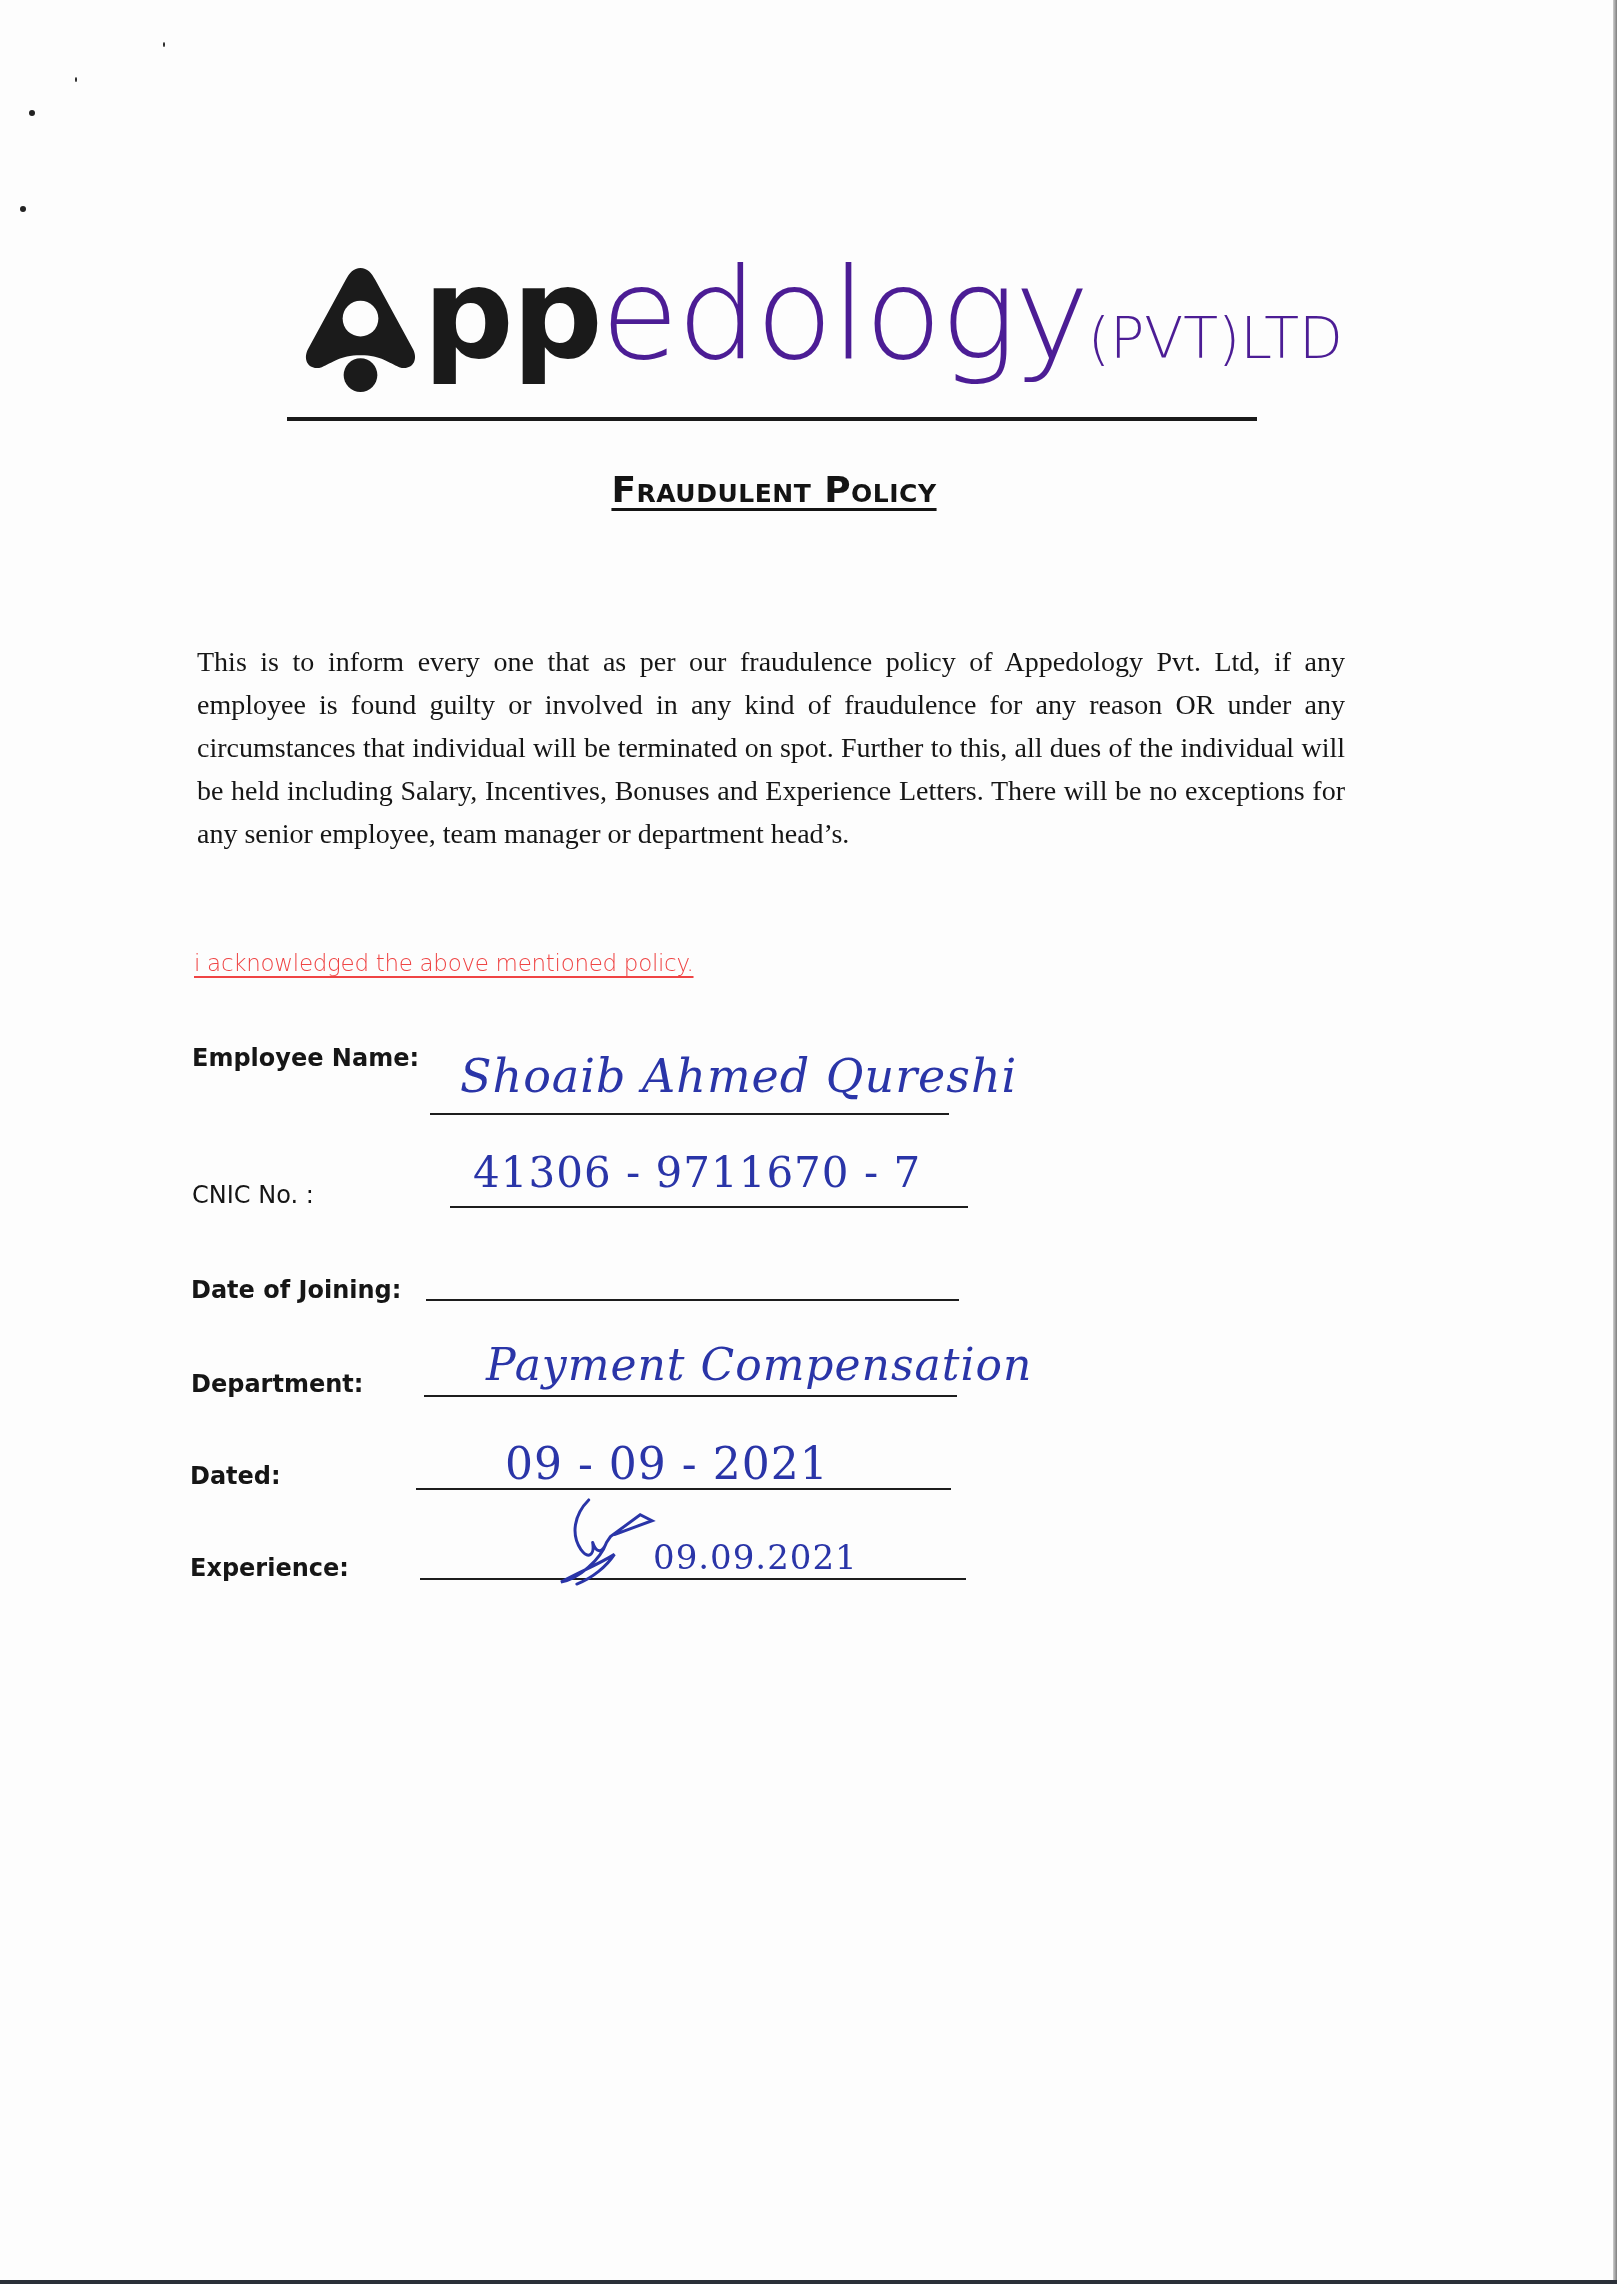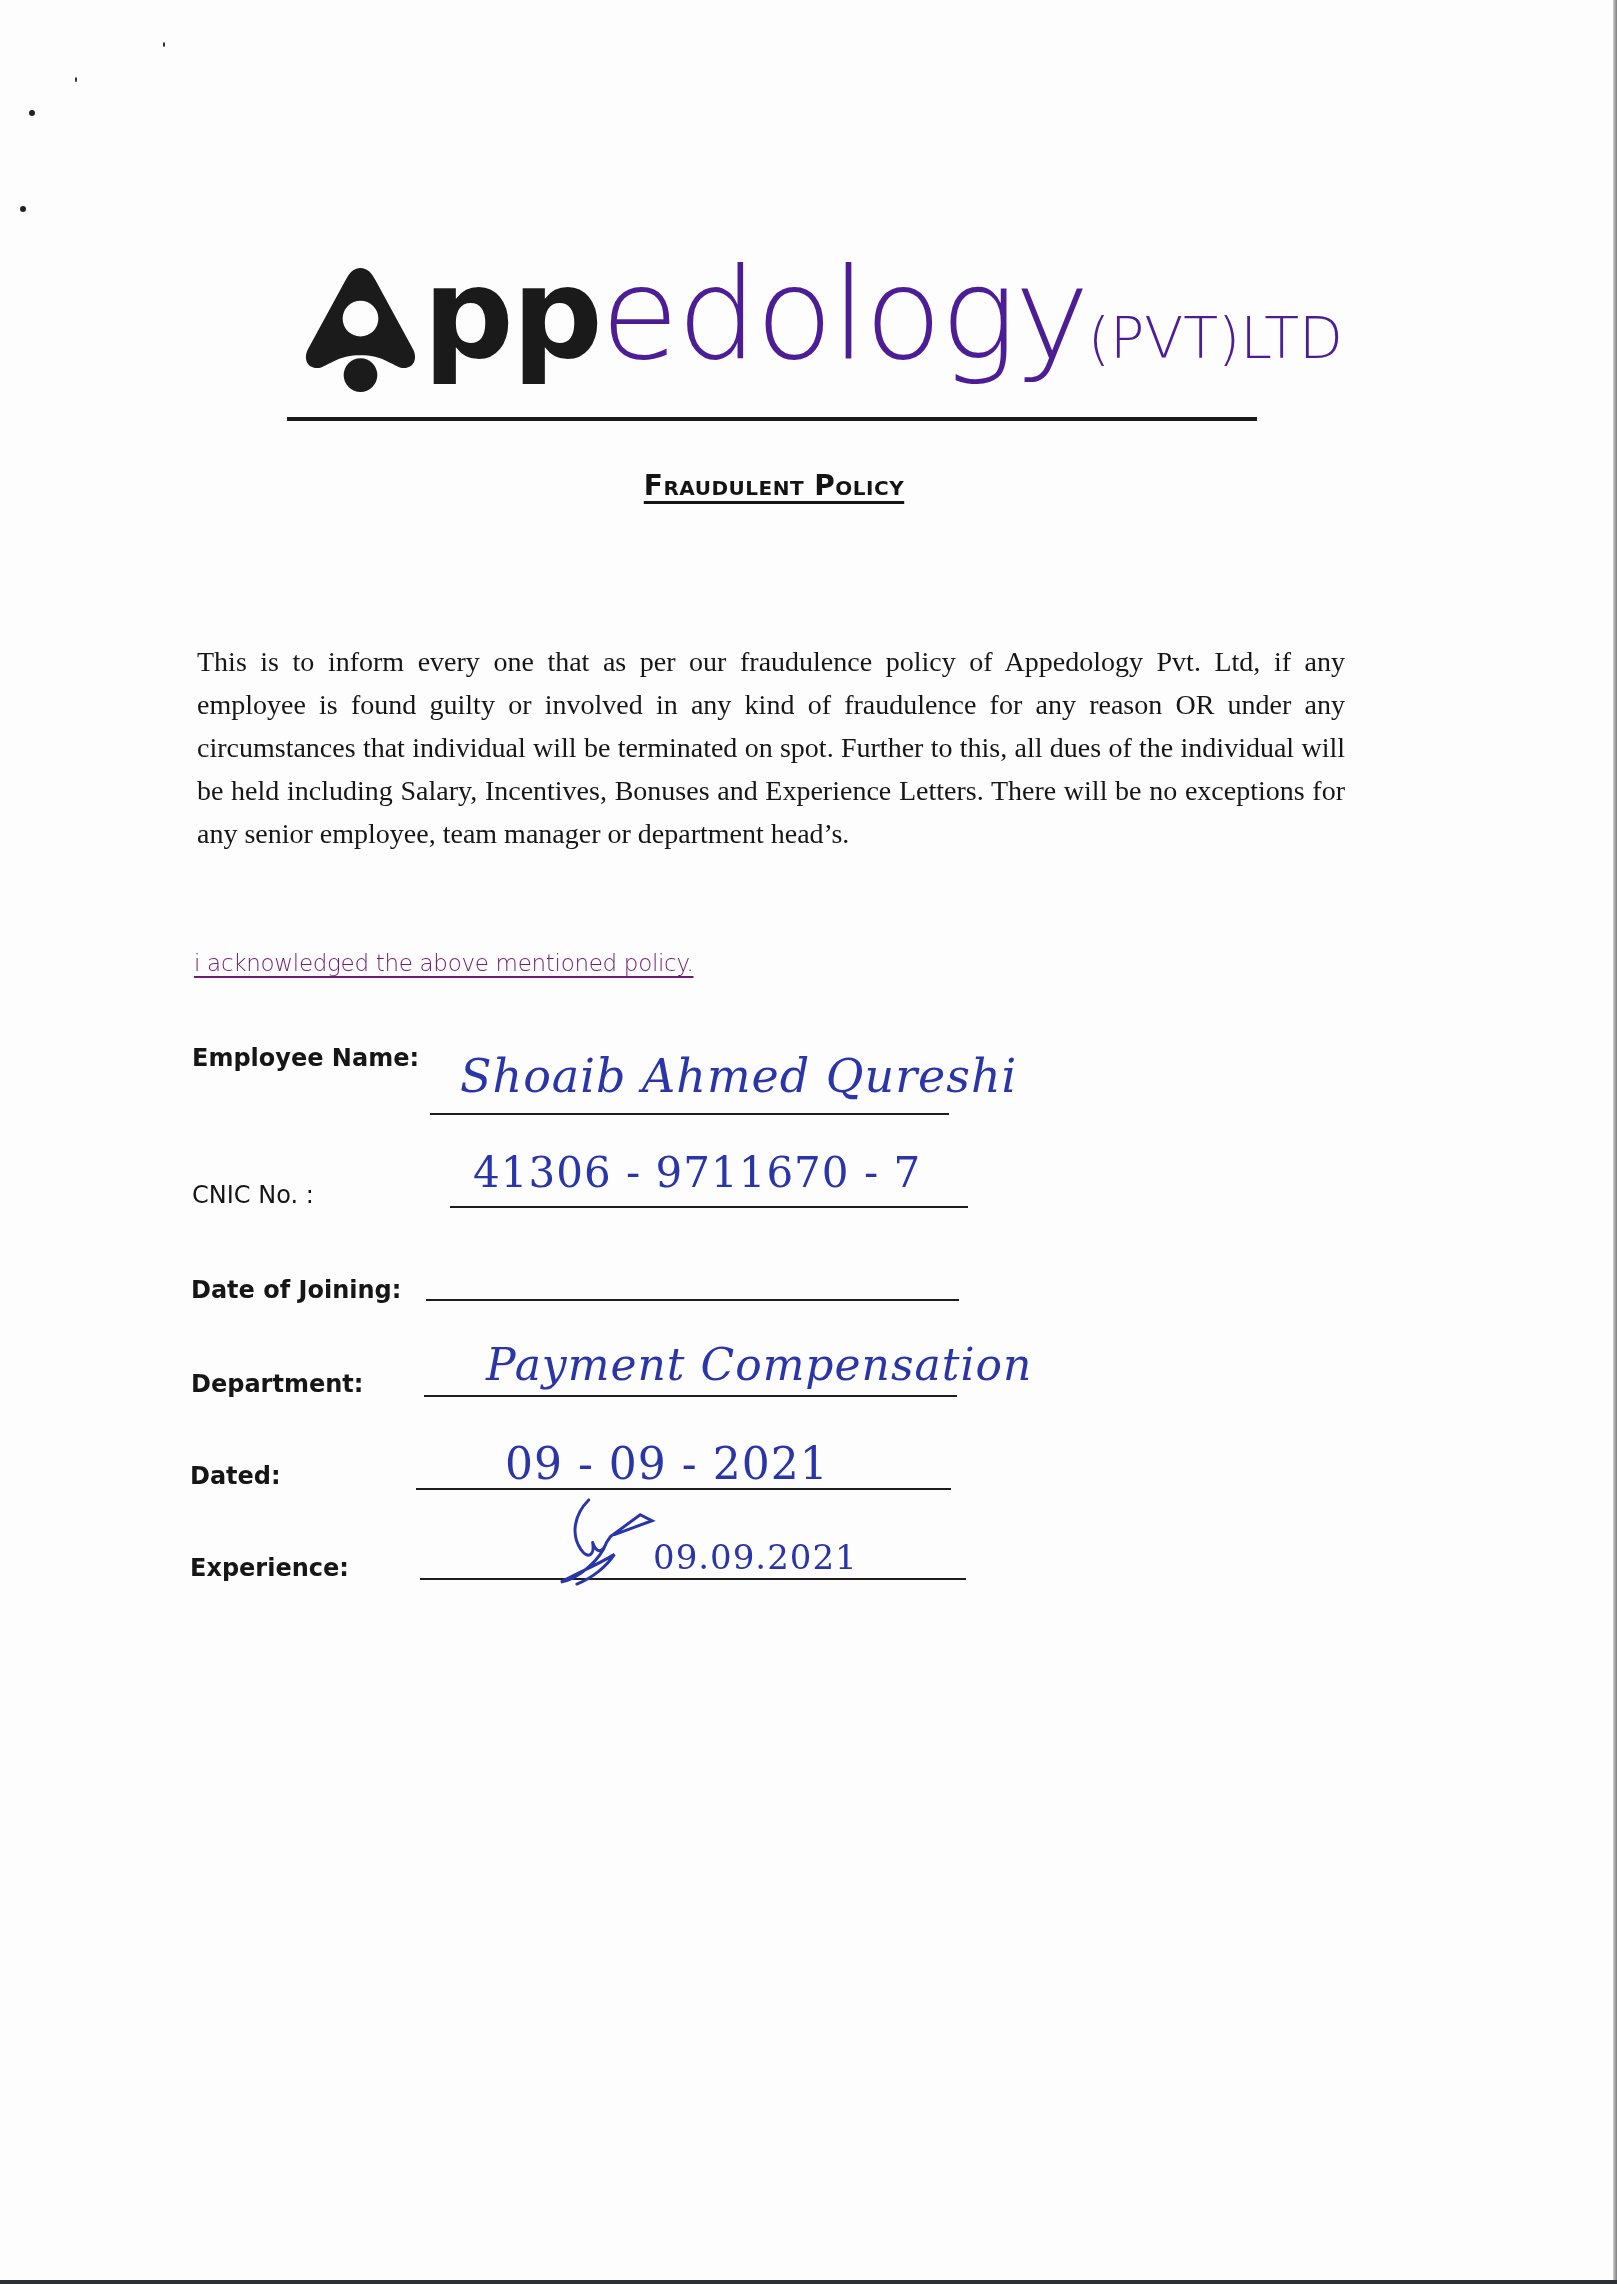--- a/index.html
+++ b/index.html
@@ -19,32 +19,32 @@
     position: absolute; left: 121px; top: -14px; white-space: nowrap;
     font-family: "DejaVu Sans", sans-serif; font-size: 127px; line-height: 139px; letter-spacing: -2px; color: #1a1a1a;
   }
   .logo .word .bold { font-weight: bold; }
   .logo .word .thin { font-weight: 200; -webkit-text-stroke: 0; color: #4c1d95; }
   .logo .word .suffix { font-size: 57px; letter-spacing: 0; vertical-align: 0; }
   .header-rule { position: absolute; left: 287px; top: 417px; width: 970px; height: 4px; background: #1a1a1a; }
 
   .title {
     position: absolute; left: 0; width: 1548px; top: 469px; text-align: center;
-    font-family: "DejaVu Sans", sans-serif; font-weight: bold; font-size: 28px; letter-spacing: 0.5px;
+    font-family: "DejaVu Sans", sans-serif; font-weight: bold; font-size: 36px; letter-spacing: 0.5px;
     font-variant: small-caps; text-decoration: underline; text-decoration-thickness: 3px; text-underline-offset: 6px;
   }
 
   .body-text {
     position: absolute; left: 197px; top: 640px; width: 1148px;
     font-family: Liberation Serif, serif; font-size: 28px; line-height: 43px; text-align: justify; text-align-last: left;
     color: #161616;
   }
   .ack {
     position: absolute; left: 194px; top: 950px;
-    font-family: "DejaVu Sans", sans-serif; font-size: 23px; color: #701a75; font-weight: 300;
+    font-family: "DejaVu Sans", sans-serif; font-size: 23px; color: #ef4444; font-weight: 300;
     text-decoration: underline; text-underline-offset: 5px; letter-spacing: -0.3px;
   }
 
   .field-label {
     position: absolute; font-family: "DejaVu Sans", sans-serif; font-weight: bold; font-size: 24px; color: #161616;
   }
   .field-label.normal { font-weight: normal; }
   .field-line { position: absolute; height: 2px; background: #1d1d1d; }
   .hand {
     position: absolute; font-family: "DejaVu Serif", serif; font-style: italic; color: #2a35a8;

